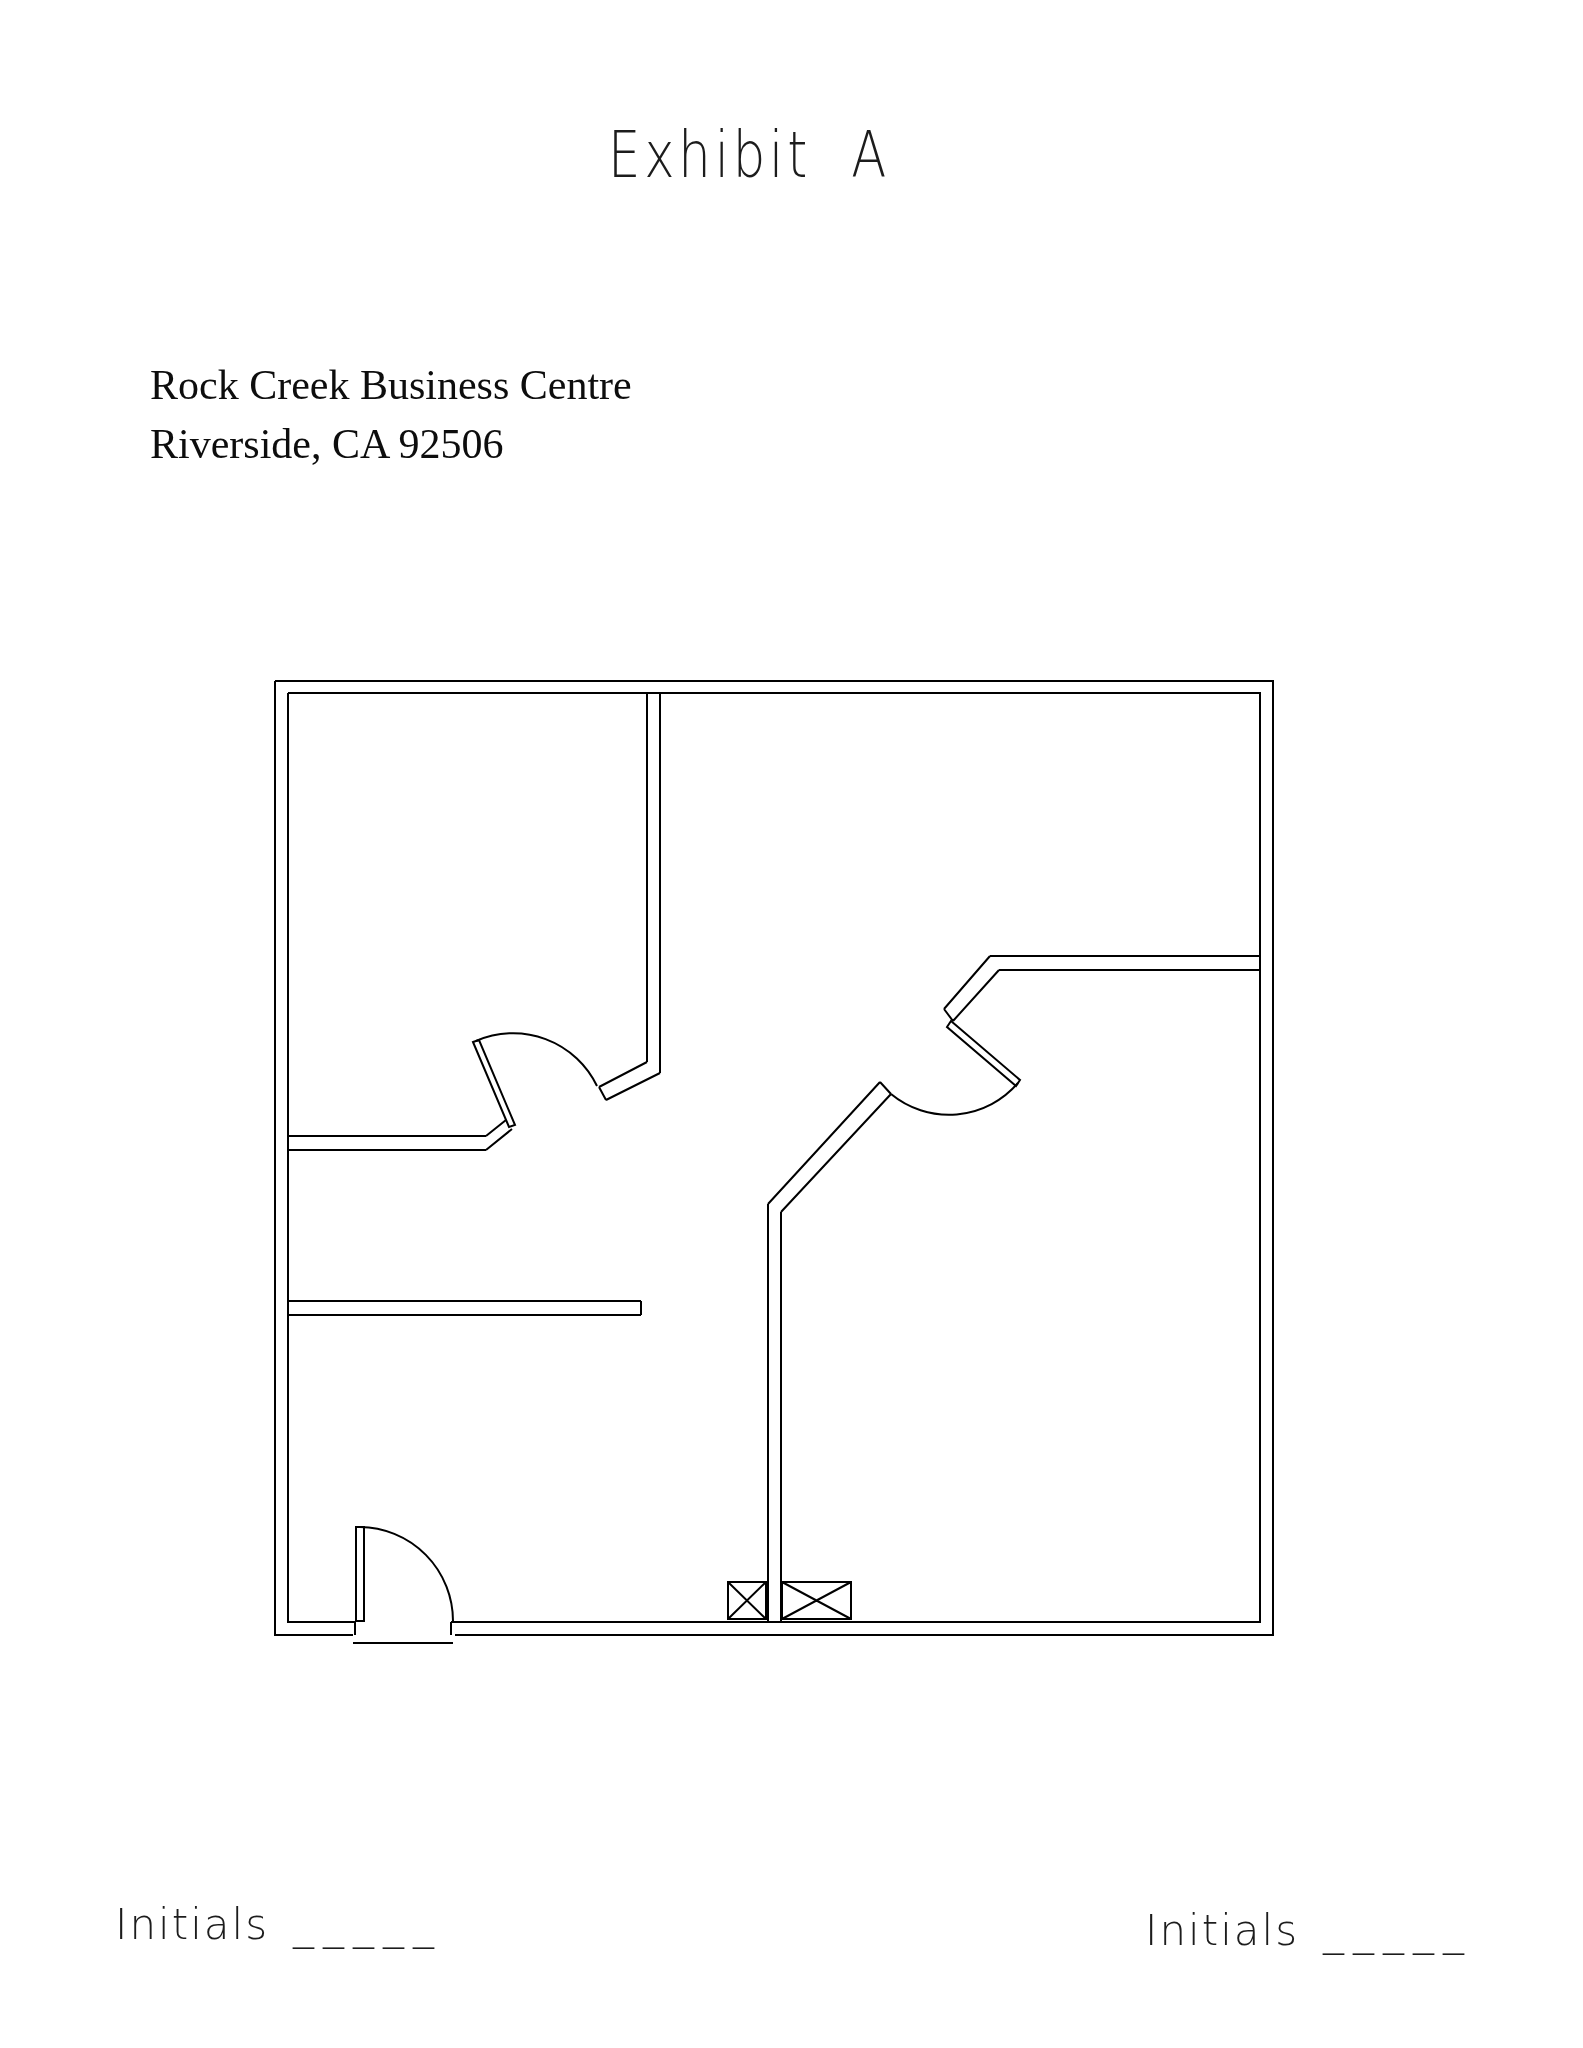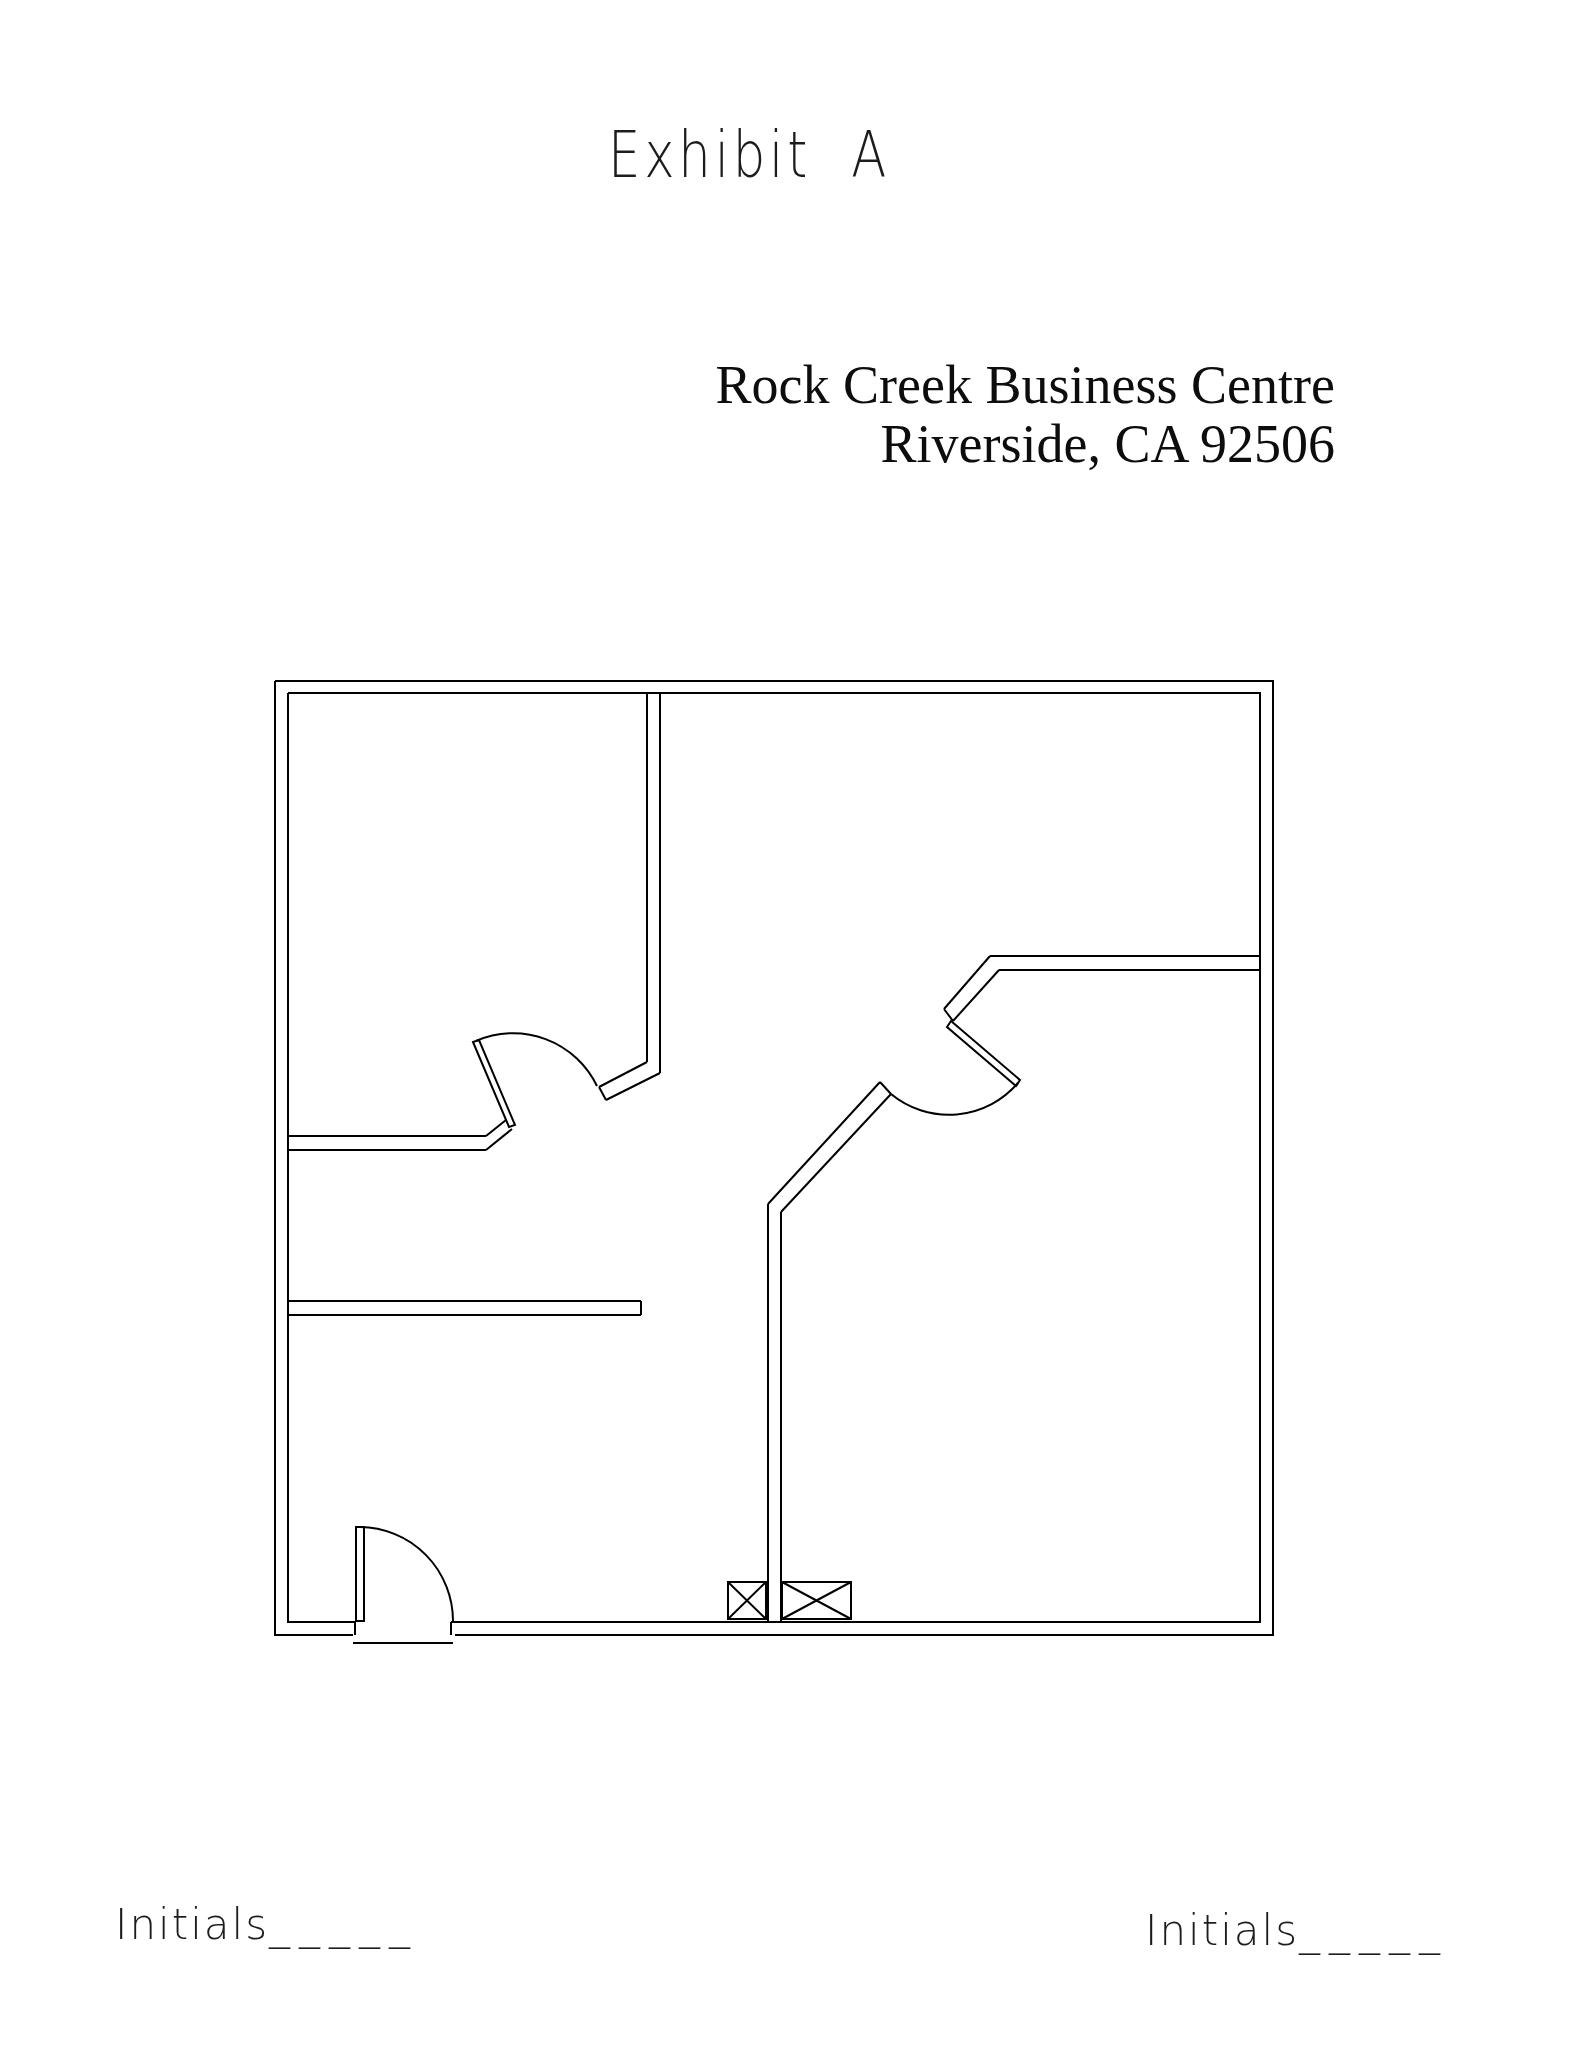--- a/index.html
+++ b/index.html
@@ -23,41 +23,42 @@
     position:absolute;
     left:608px;top:118px;
     font-size:54px;
     letter-spacing:4px;
     transform:scaleY(1.18) scaleX(0.95);
     transform-origin:left top;
   }
   .address{
     position:absolute;
     left:150px;top:356px;width:1185px;
-    text-align:right;
+    text-align:left;
     font-family:"Liberation Serif", serif;
-    font-size:54px;
+    font-size:42px;
     line-height:59px;
     color:#0d0d0d;
   }
   .plan-svg{
     position:absolute;left:0;top:0;
   }
   .initials-block{
     position:absolute;
     font-size:42px;
     letter-spacing:2px;
   }
   .initials-block .row{
     height:62px;line-height:62px;
     white-space:pre;
   }
   .initials-label{letter-spacing:2px;}
   .underscores{
     letter-spacing:9px;
+    margin-left:24px;
   }
   .initials-left{left:115px;top:1796px;}
   .initials-right{left:1145px;top:1802px;}
 </style>
 </head>
 <body>
 
 <div class="page">
 
   <div class="cad doc-title">Exhibit  A</div>

